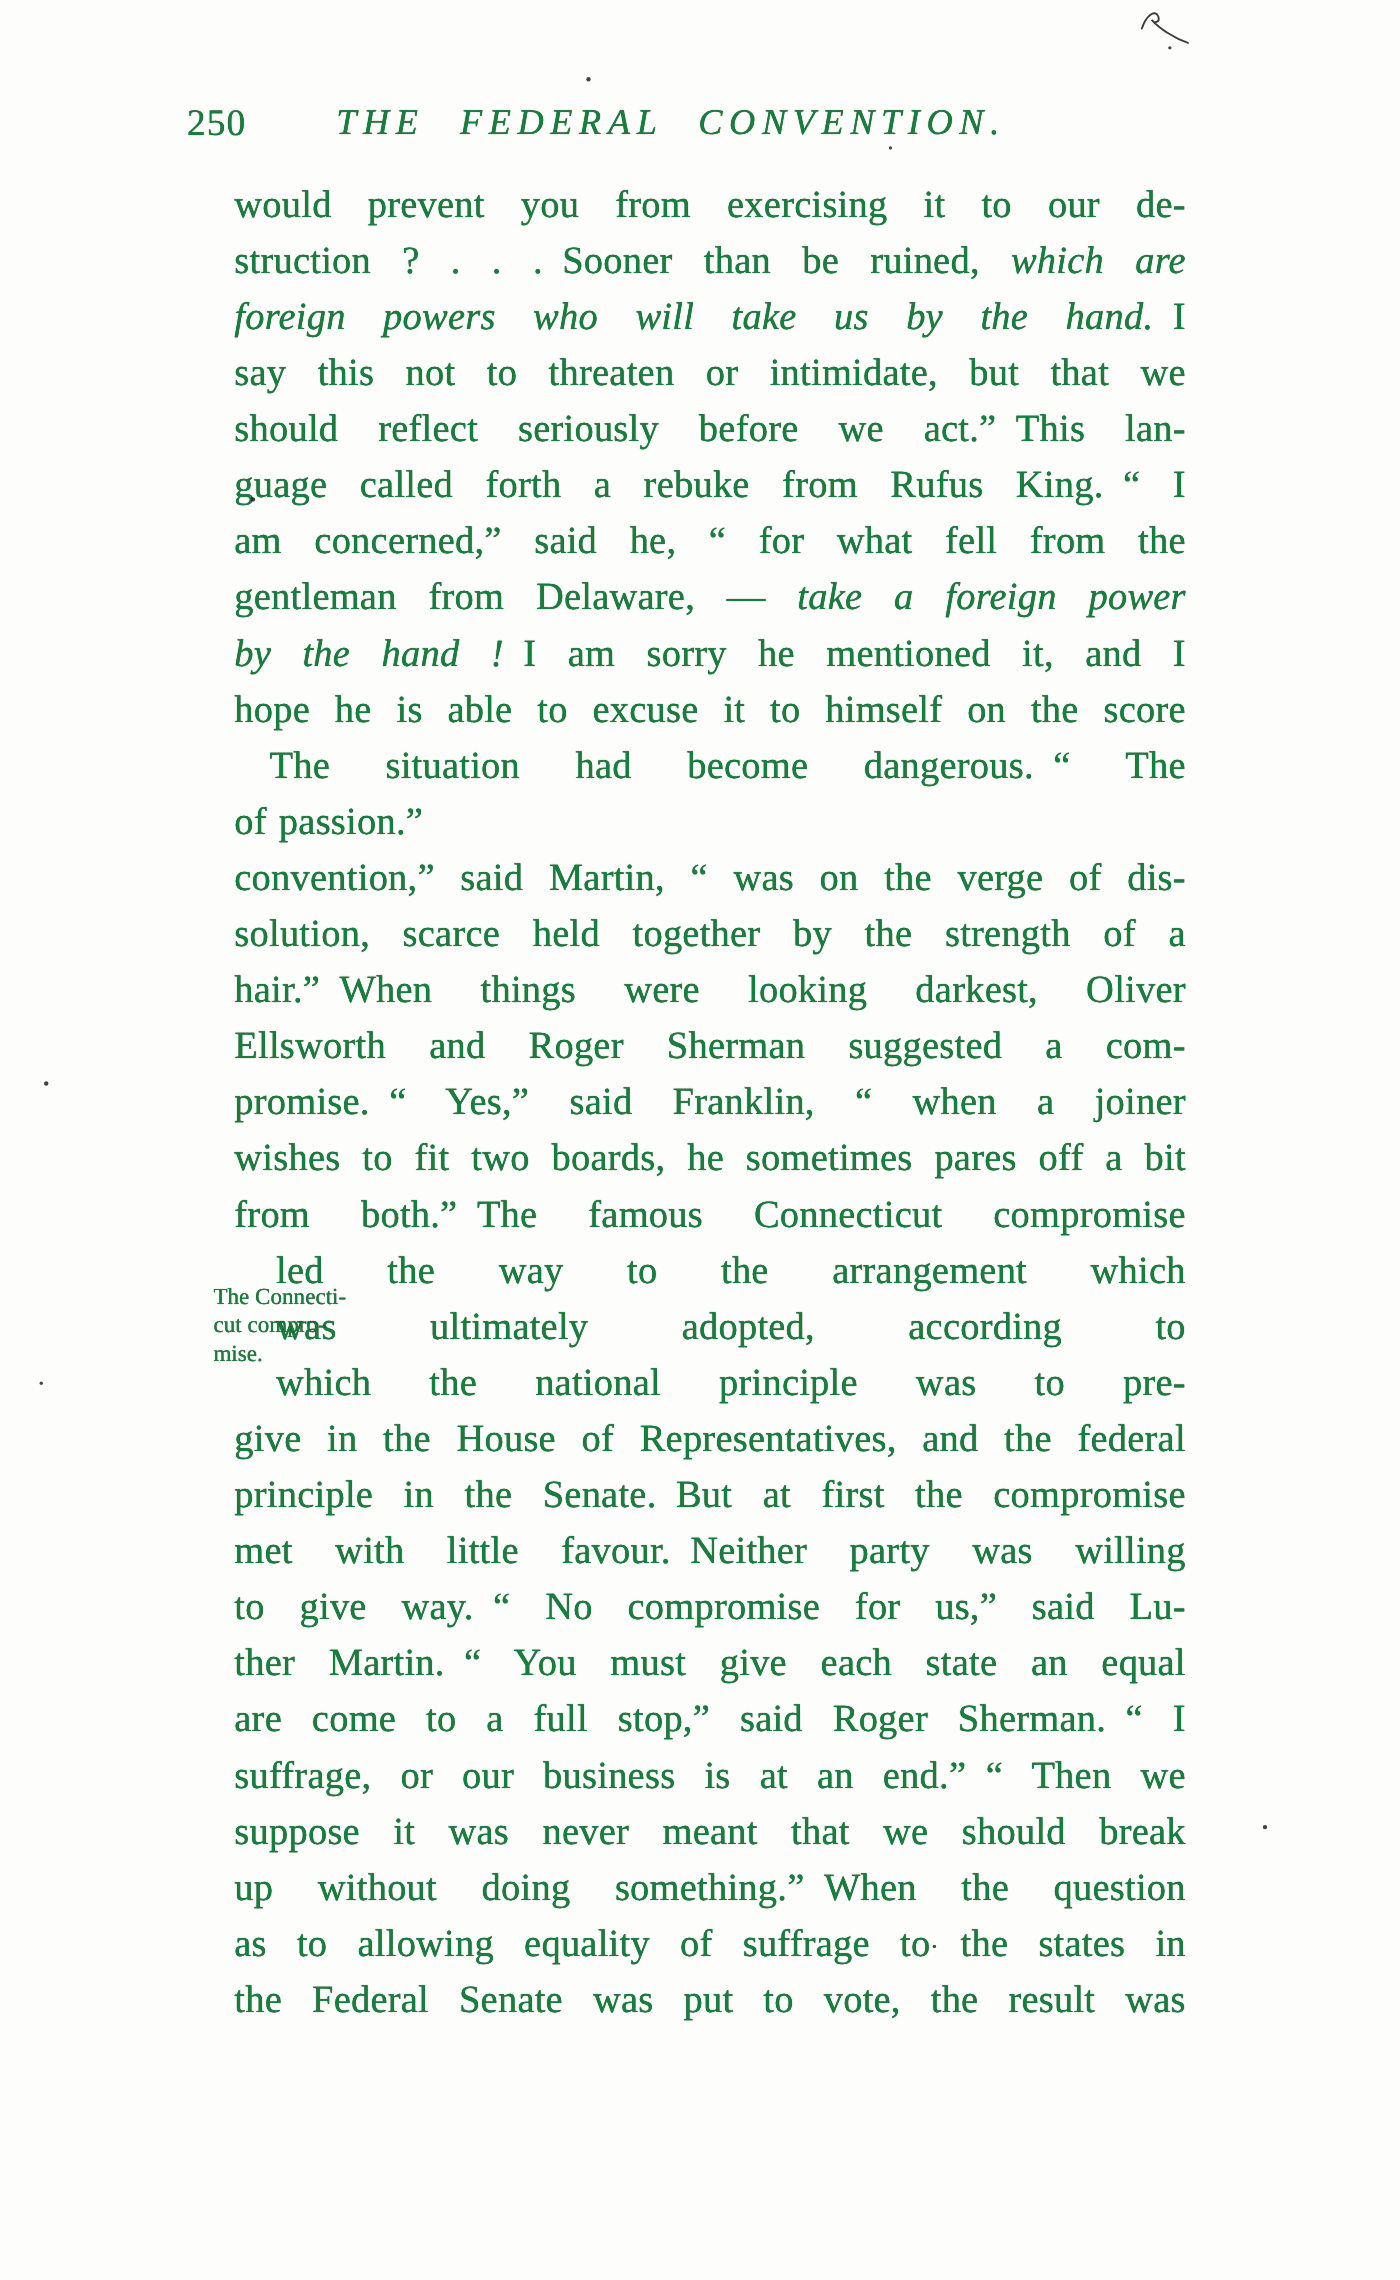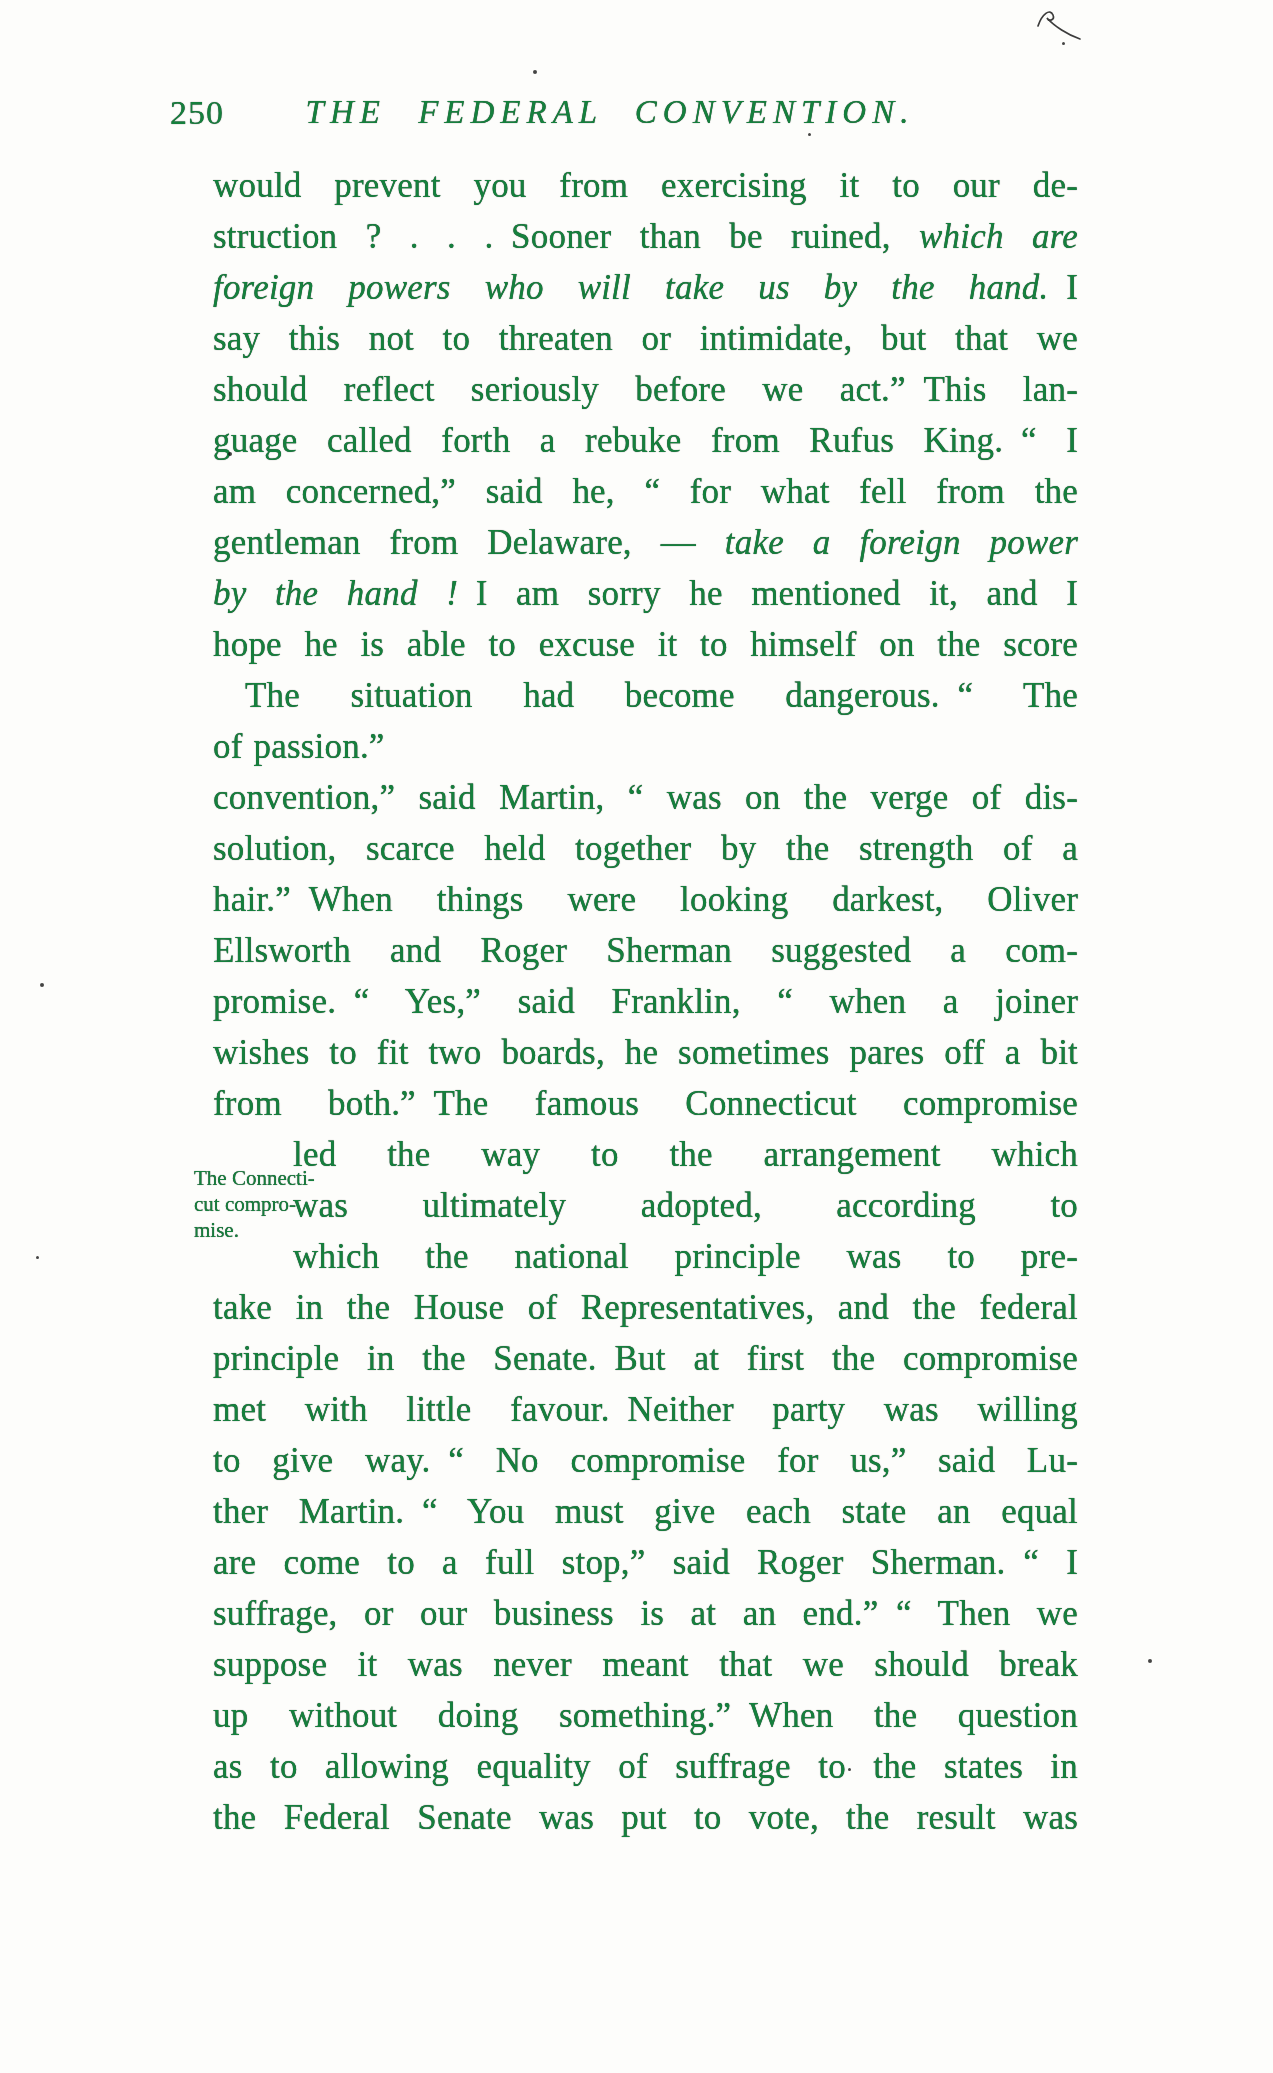--- a/index.html
+++ b/index.html
@@ -29,21 +29,21 @@
   
   #body-text{
     position:absolute;left:190px;top:160px;width:888px;
     font-size:35px;line-height:51px;
     letter-spacing:0.2px;word-spacing:2px;
     text-shadow:0 0 0.8px rgba(0,0,0,.85);
   }
   .line{text-align:justify;text-align-last:justify;white-space:normal;margin-left:23px;}
   .line.noju{text-align:left;text-align-last:left;}
   .line.indent{padding-left:32px;}
-  .line.narrow{margin-left:103px;}
+  .line.narrow{margin-left:61px;}
   .it{font-style:italic;}
   
   #margin-note{
     position:absolute;left:194px;top:1165px;width:128px;
     font-size:21px;line-height:26px;
     text-shadow:0 0 0.7px rgba(0,0,0,.85);
   }
   
   .speck{position:absolute;background:#151515;border-radius:50%;opacity:.8;}
   #pen-mark{position:absolute;left:1032px;top:6px;}
@@ -74,21 +74,21 @@
     <div class="line"><span>convention,” said Martin, “ was on the verge of dis-</span></div>
     <div class="line"><span>solution, scarce held together by the strength of a</span></div>
     <div class="line"><span>hair.” When things were looking darkest, Oliver</span></div>
     <div class="line"><span>Ellsworth and Roger Sherman suggested a com-</span></div>
     <div class="line"><span>promise. “ Yes,” said Franklin, “ when a joiner</span></div>
     <div class="line"><span>wishes to fit two boards, he sometimes pares off a bit</span></div>
     <div class="line"><span>from both.” The famous Connecticut compromise</span></div>
     <div class="line narrow"><span>led the way to the arrangement which</span></div>
     <div class="line narrow"><span>was ultimately adopted, according to</span></div>
     <div class="line narrow"><span>which the national principle was to pre-</span></div>
-    <div class="line"><span>take in the House of Representatives, and the federal</span></div>
+    <div class="line"><span>give in the House of Representatives, and the federal</span></div>
     <div class="line"><span>principle in the Senate. But at first the compromise</span></div>
     <div class="line"><span>met with little favour. Neither party was willing</span></div>
     <div class="line"><span>to give way. “ No compromise for us,” said Lu-</span></div>
     <div class="line"><span>ther Martin. “ You must give each state an equal</span></div>
     <div class="line"><span>are come to a full stop,” said Roger Sherman. “ I</span></div>
     <div class="line"><span>suffrage, or our business is at an end.” “ Then we</span></div>
     <div class="line"><span>suppose it was never meant that we should break</span></div>
     <div class="line"><span>up without doing something.” When the question</span></div>
     <div class="line"><span>as to allowing equality of suffrage to the states in</span></div>
     <div class="line"><span>the Federal Senate was put to vote, the result was</span></div>

